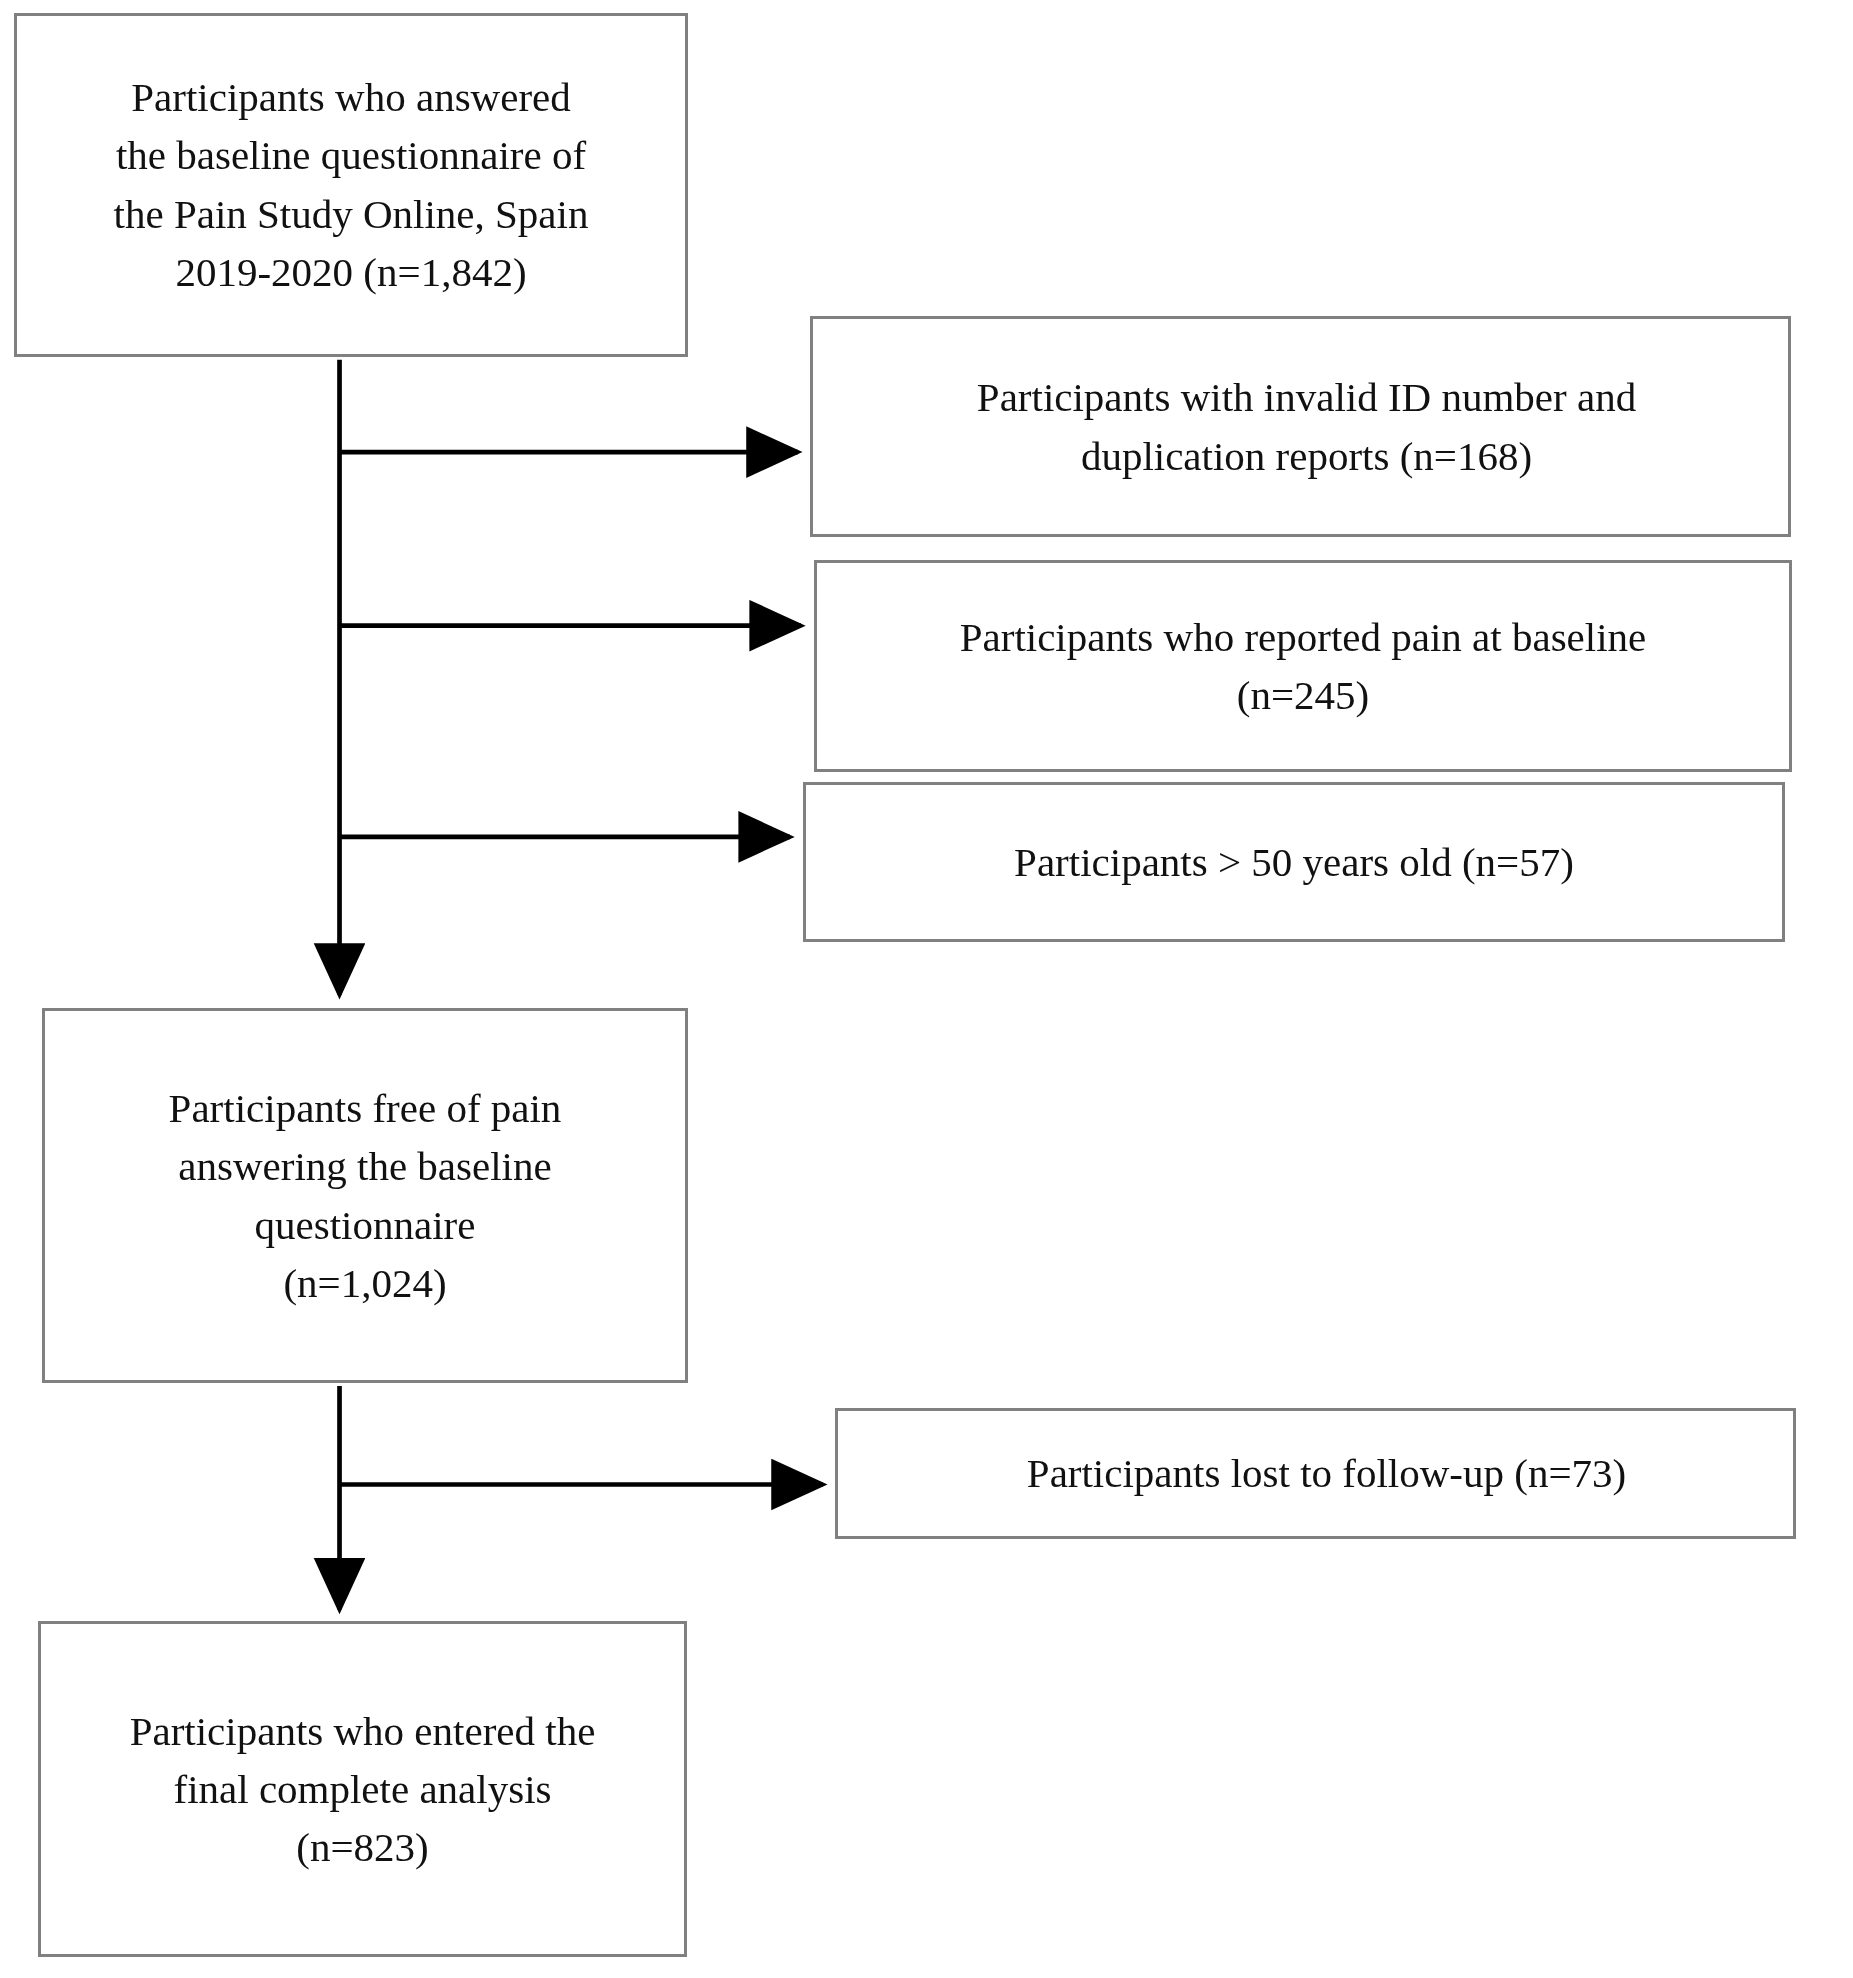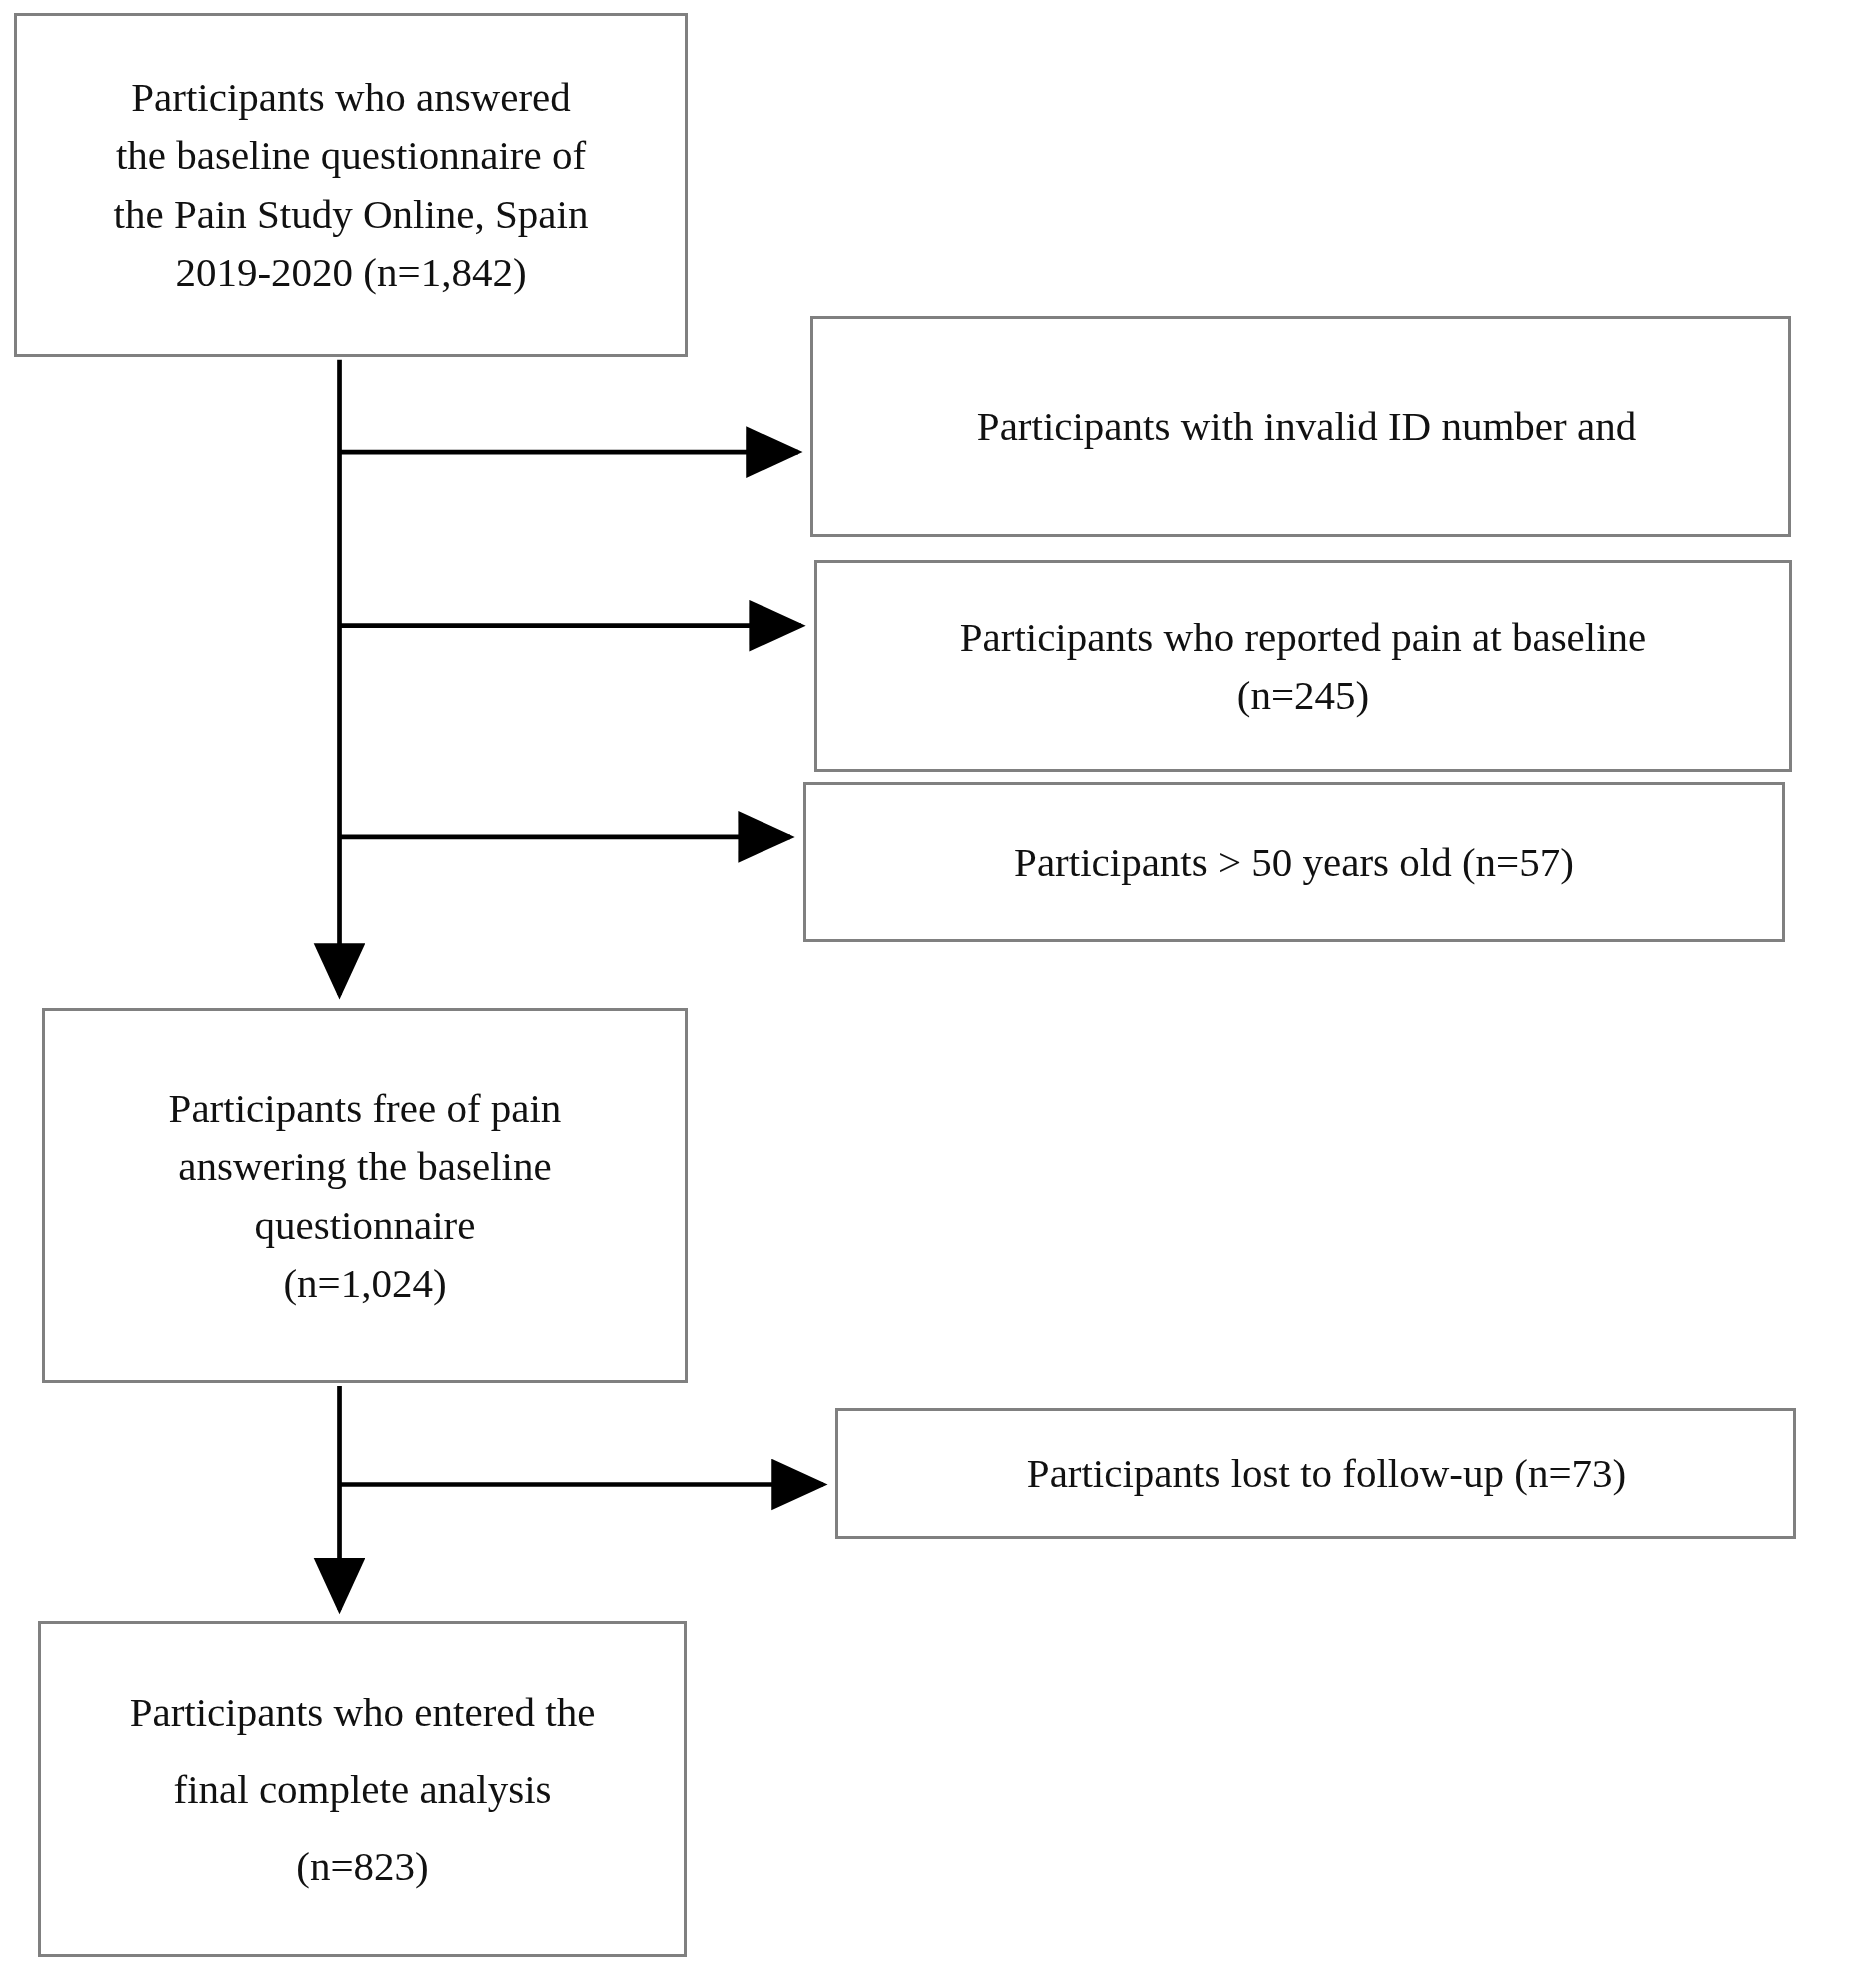--- a/index.html
+++ b/index.html
@@ -46,21 +46,20 @@
     left: 42px;
     top: 1008px;
     width: 646px;
     height: 375px;
   }
   #box-final {
     left: 38px;
     top: 1621px;
     width: 649px;
     height: 336px;
-    gap: 19px;
   }
   
   #box-invalid {
     left: 810px;
     top: 316px;
     width: 981px;
     height: 221px;
     padding-left: 12px;
   }
   #box-pain {
@@ -118,20 +117,21 @@
 
   <div class="node" id="box-baseline">
     <span class="line">Participants who answered</span>
     <span class="line">the baseline questionnaire of</span>
     <span class="line">the Pain Study Online, Spain</span>
     <span class="line">2019-2020 (n=1,842)</span>
   </div>
 
   <div class="node" id="box-invalid">
     <span class="line">Participants with invalid ID number and</span>
+    <span class="line">duplication reports (n=168)</span>
   </div>
 
   <div class="node" id="box-pain">
     <span class="line">Participants who reported pain at baseline</span>
     <span class="line">(n=245)</span>
   </div>
 
   <div class="node" id="box-age">
     <span class="line">Participants &gt; 50 years old (n=57)</span>
   </div>

